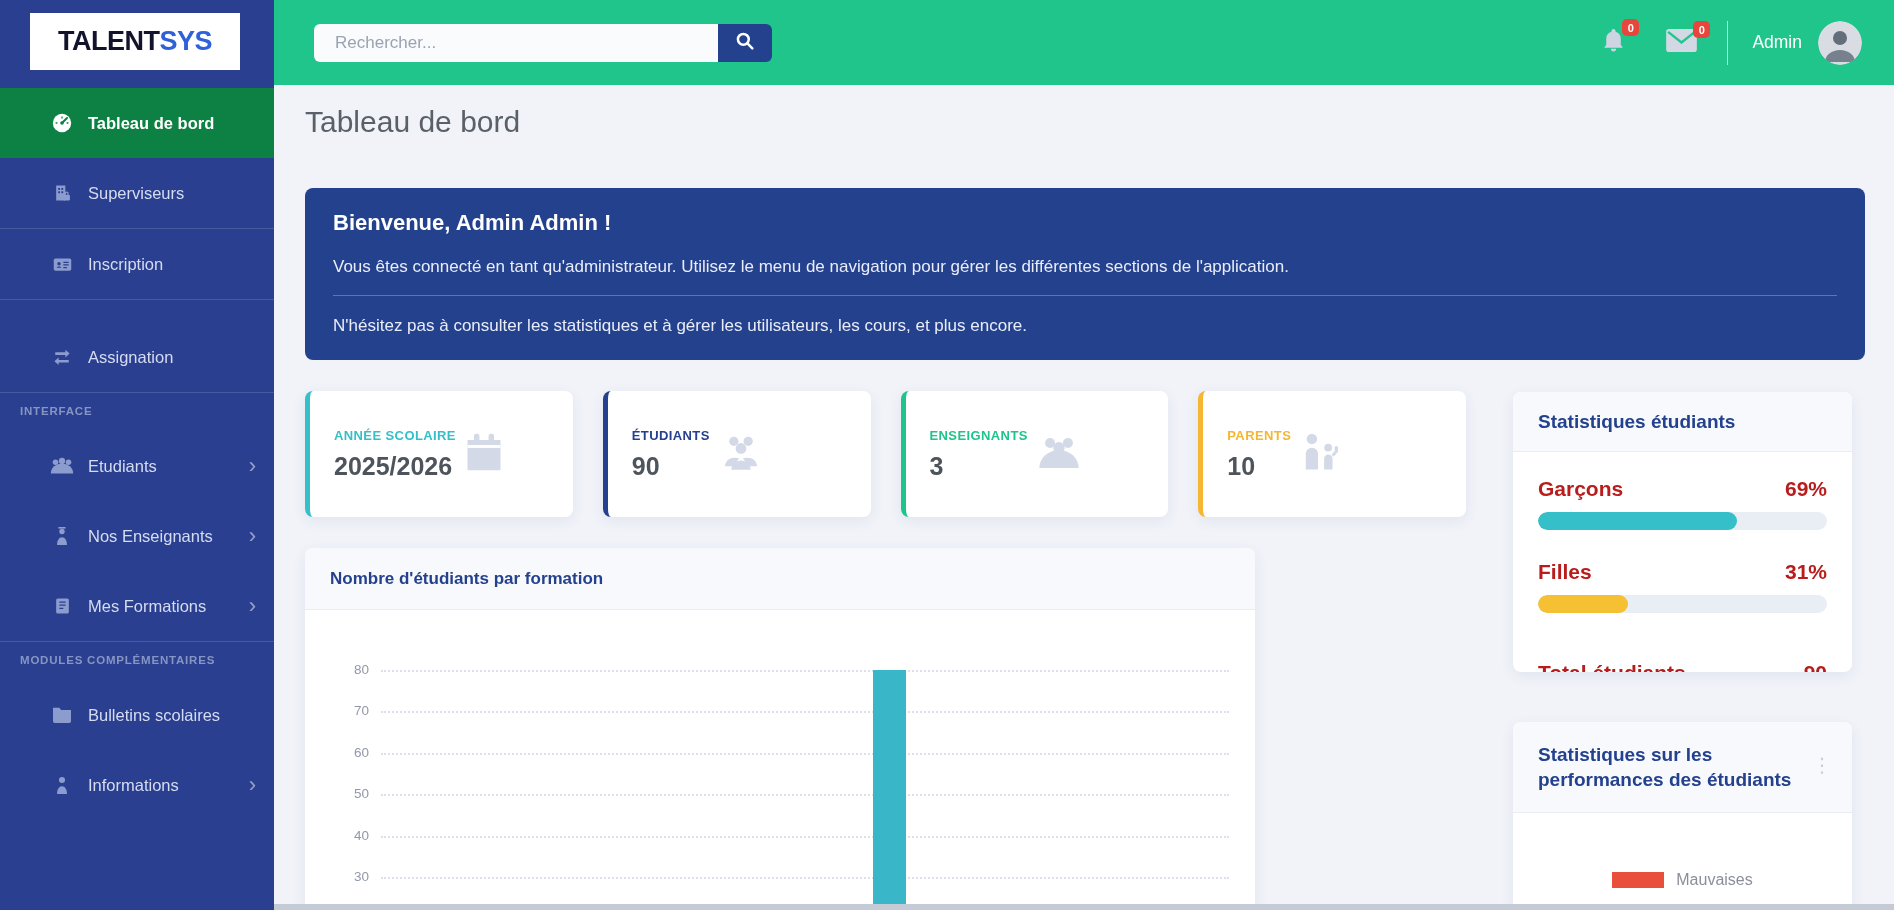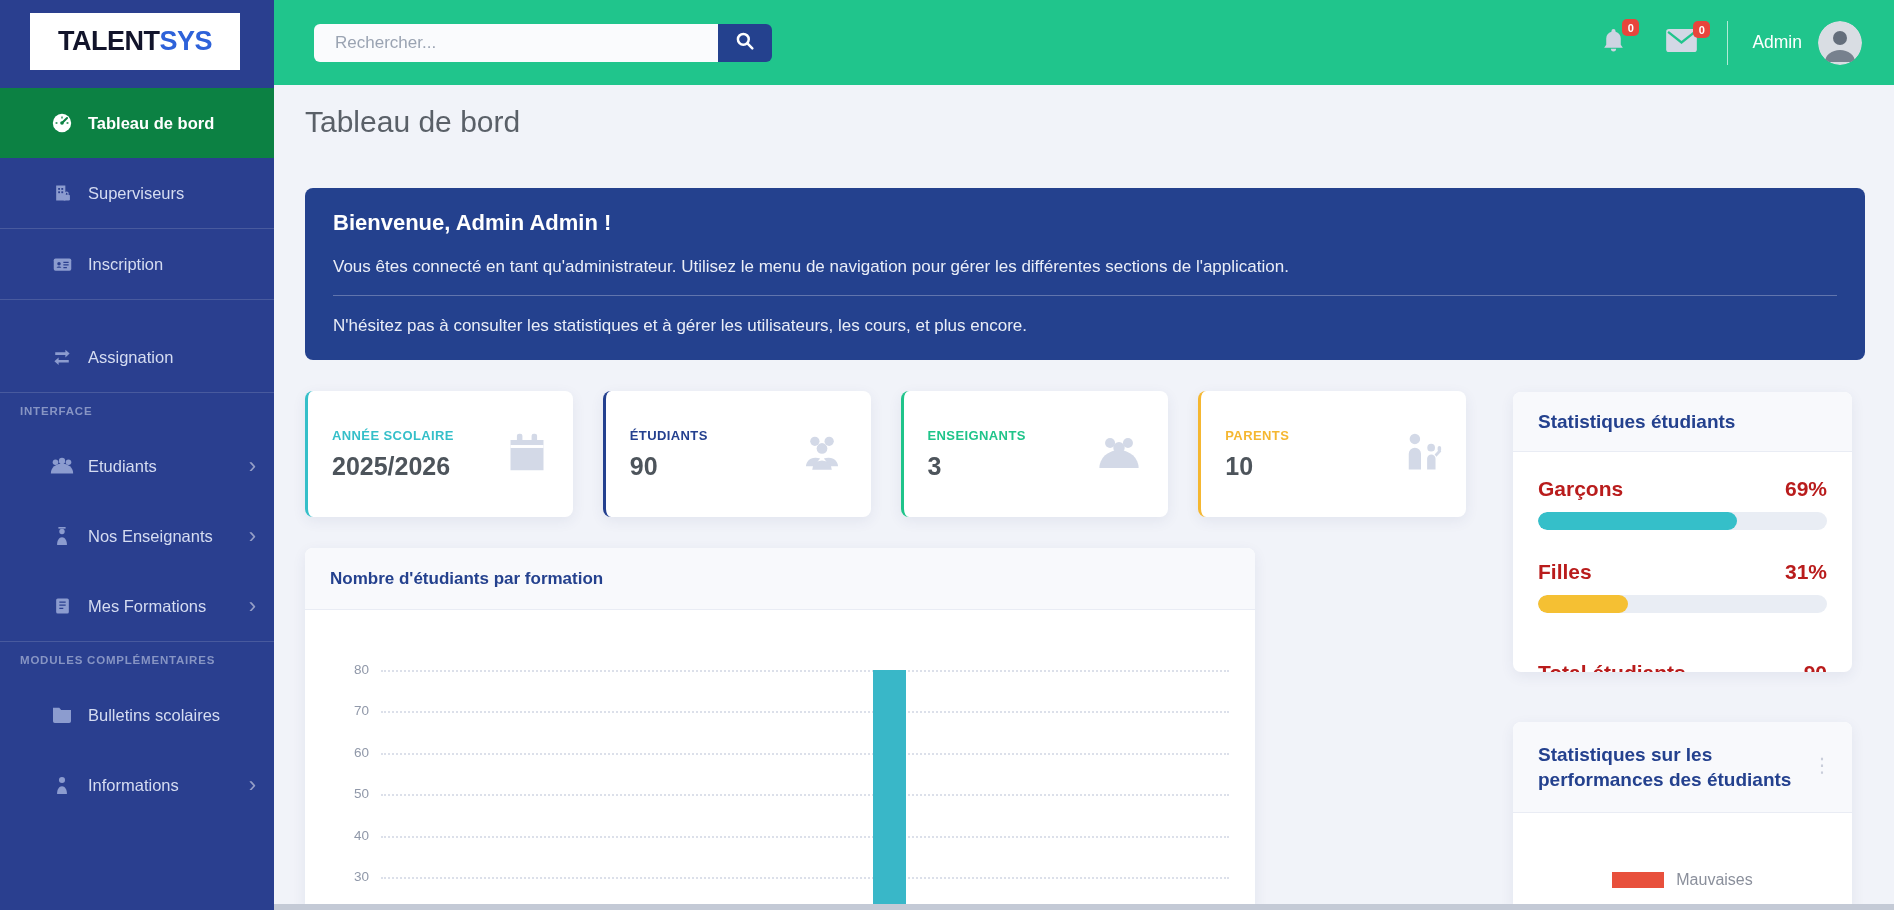--- a/index.html
+++ b/index.html
@@ -49,23 +49,23 @@
   .page-title { position:absolute; left:31px; top:20px; font-size:30px; font-weight:500; color:#5A6068; }
 
   .banner { position:absolute; left:31px; top:103px; width:1560px; height:172px; background:#24418E;
     border-radius:8px; padding:20px 28px; color:#E9EDF7; }
   .banner h2 { font-size:22px; font-weight:600; color:#fff; margin:2px 0 20px; }
   .banner p { font-size:17px; line-height:21px; }
   .banner .b-divider { border:none; border-top:1px solid rgba(255,255,255,.28); margin:18px 0 19px; }
 
   .cards-row { position:absolute; left:31px; top:306px; width:1161px; display:grid;
     grid-template-columns:repeat(4,1fr); gap:30px; }
-  .stat-card { height:126px; background:#fff; border-radius:8px; border-left:3px solid #7f1d1d;
+  .stat-card { height:126px; background:#fff; border-radius:8px; border-left:5px solid #7f1d1d;
     box-shadow:0 4px 14px rgba(45,62,120,.08); padding:0 24px; display:flex;
-    align-items:center; justify-content:space-between; cursor:default;gap:6px; }
+    align-items:center; cursor:default;gap:6px; }
   .stat-label { font-size:13px; font-weight:700; letter-spacing:.4px; margin-bottom:9px; }
   .stat-value { font-size:25px; font-weight:700; color:#4D545B; }
   .stat-icon { color:#D3D9E7; flex:0 0 auto; }
 
   .card { background:#fff; border-radius:8px; box-shadow:0 4px 14px rgba(45,62,120,.08); overflow:hidden; position:absolute; }
   .card-header { background:#F8F9FC; border-bottom:1px solid #E9ECF4; display:flex; align-items:center; padding:0 25px; }
   .card-title { font-size:17px; font-weight:700; color:#24418E; }
 
   .chart-card { left:31px; top:463px; width:950px; height:362px; border-radius:8px 8px 0 0; }
   .chart-card .card-header { height:62px; }

